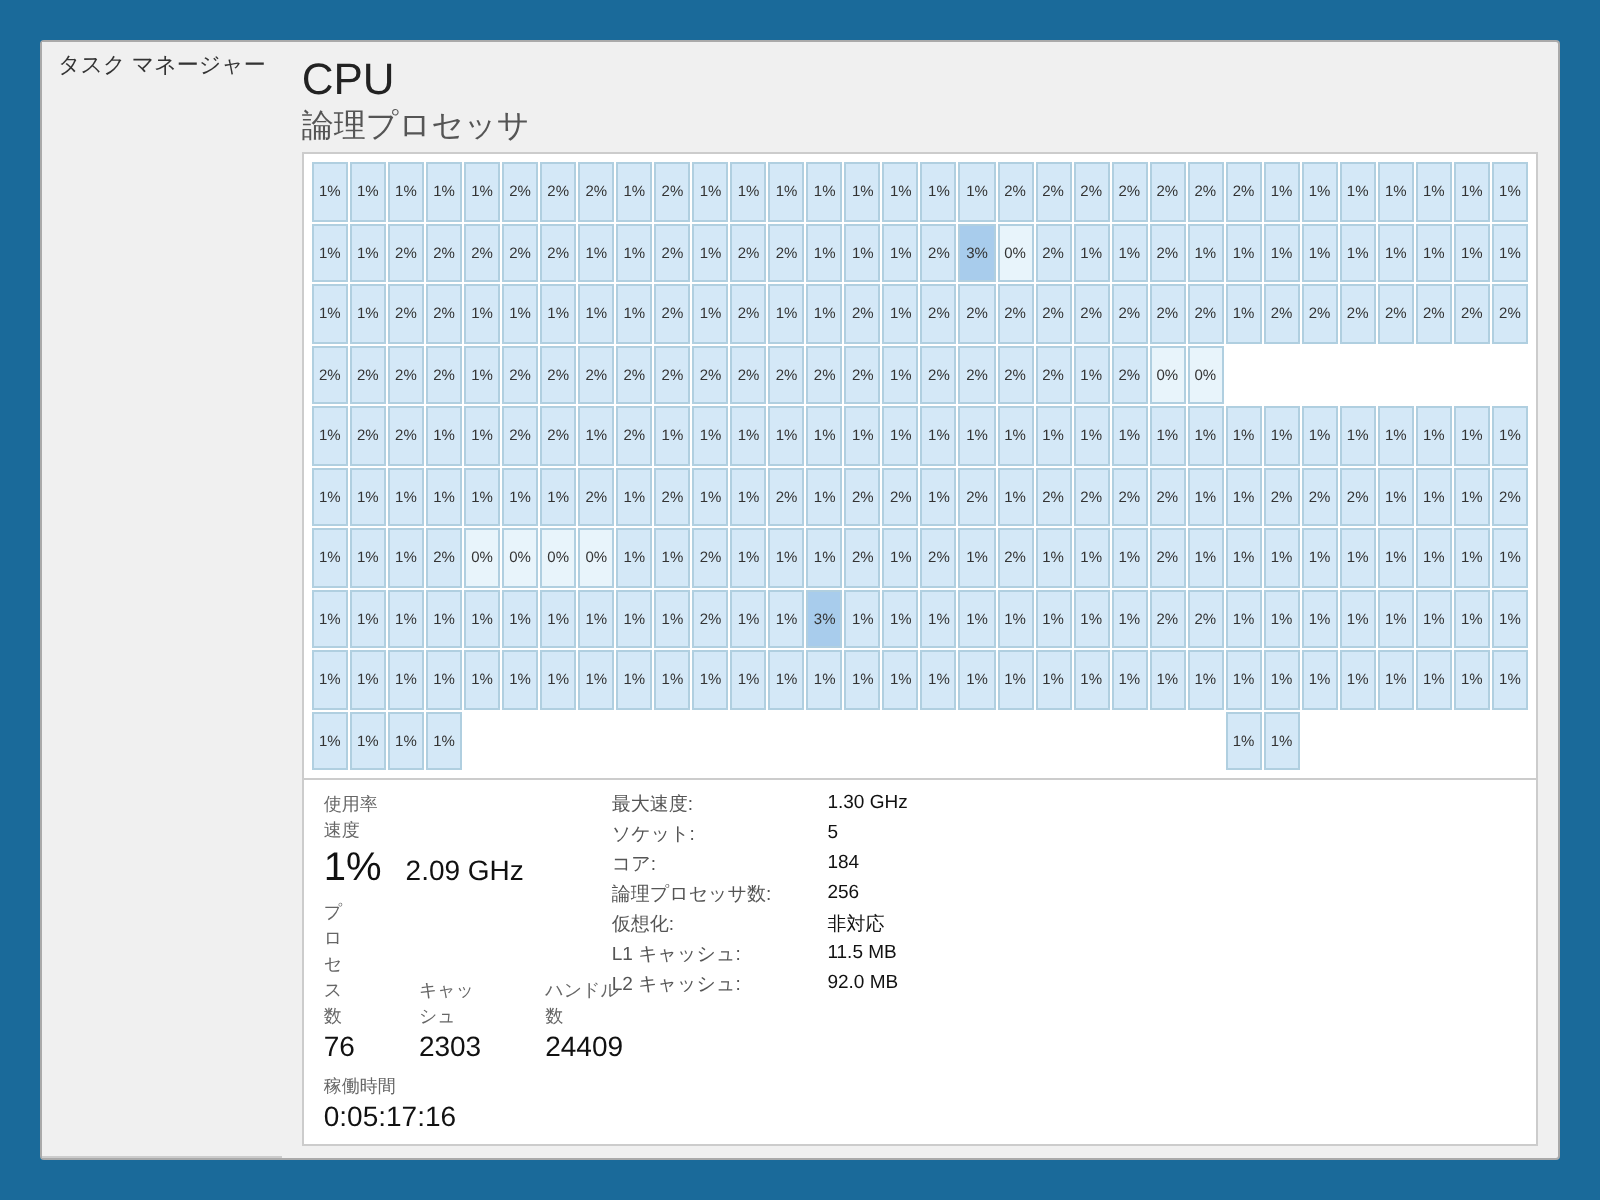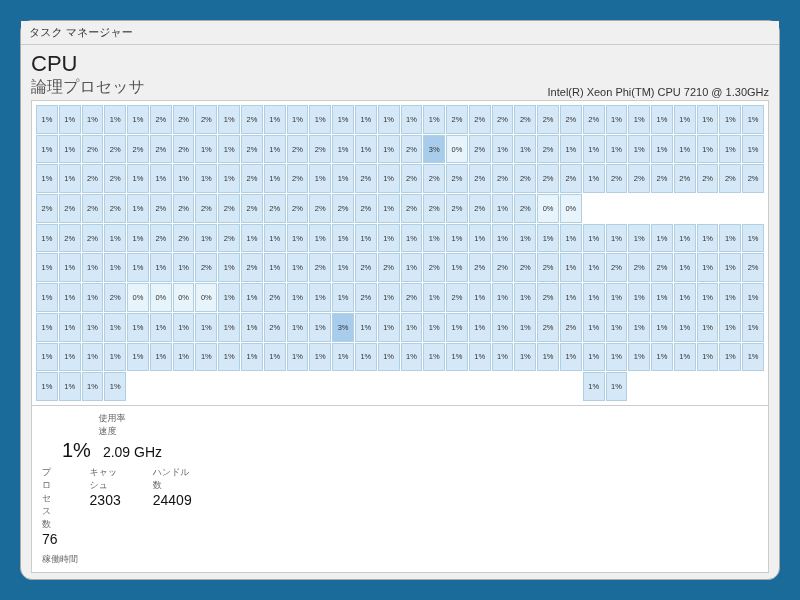--- a/index.html
+++ b/index.html
@@ -11,23 +11,23 @@
       width: 800px;
       height: 600px;
       font-family: 'Segoe UI', sans-serif;
       overflow: hidden;
     }
     .window {
       background: #f0f0f0;
       width: 760px;
       height: 560px;
       border: 1px solid #aaa;
-      border-radius: 12px;
-      display: flex;
-      flex-direction: column;
+      border-radius: 2px;
+      display: flex;
+      flex-direction: row;
     }
     .title-bar {
       background: #f0f0f0;
       padding: 4px 8px;
       font-size: 11px;
       color: #333;
       border-bottom: 1px solid #ccc;
     }
     .content {
       flex: 1;
@@ -110,20 +110,21 @@
     }
     .stat-value-medium {
       font-size: 14px;
       font-weight: 300;
       color: #111;
     }
     .stat-group {
       display: flex;
       gap: 32px;
       margin-top: 4px;
+      align-items: flex-end;
     }
     .stat-item {
       display: flex;
       flex-direction: column;
     }
     .stat-right {
       display: grid;
       grid-template-columns: auto auto;
       column-gap: 16px;
       row-gap: 2px;
@@ -140,37 +141,35 @@
     .bottom-link {
       font-size: 10px;
       color: #0066cc;
       padding: 3px 0;
       cursor: pointer;
     }
     .usage-speed-row {
       display: flex;
       gap: 12px;
       align-items: baseline;
-      justify-content: center;
     }
   </style>
 </head>
 <body>
 
 <div class="window">
   <div class="title-bar">
     <span>タスク マネージャー</span>
   </div>
   <div class="content">
     <div class="header-row">
       <div>
         <div class="cpu-title">CPU</div>
         <div class="cpu-subtitle">論理プロセッサ</div>
       </div>
-      <div class="cpu-model">Intel(R) Xeon Phi(TM) CPU 7210 @ 1.30GHz</div>
     </div>
     <div class="graph-area">
       <div class="cpu-grid" id="cpu-grid">
       <div class="cpu-cell">1%</div>
           <div class="cpu-cell">1%</div>
           <div class="cpu-cell">1%</div>
           <div class="cpu-cell">1%</div>
           <div class="cpu-cell">1%</div>
           <div class="cpu-cell">2%</div>
           <div class="cpu-cell">2%</div>
@@ -510,17 +509,34 @@
             <div class="stat-label">キャッシュ</div>
             <div class="stat-value-medium">2303</div>
           </div>
           <div class="stat-item">
             <div class="stat-label">ハンドル数</div>
             <div class="stat-value-medium">24409</div>
           </div>
         </div>
         <div class="stat-item" style="margin-top:4px">
           <div class="stat-label">稼働時間</div>
+          <div class="stat-value-medium">0:05:17:16</div>
         </div>
+      </div>
+      <div class="stat-right">
+        <div class="stat-right-label">最大速度:</div>
+        <div class="stat-right-value">1.30 GHz</div>
+        <div class="stat-right-label">ソケット:</div>
+        <div class="stat-right-value">5</div>
+        <div class="stat-right-label">コア:</div>
+        <div class="stat-right-value">184</div>
+        <div class="stat-right-label">論理プロセッサ数:</div>
+        <div class="stat-right-value">256</div>
+        <div class="stat-right-label">仮想化:</div>
+        <div class="stat-right-value">非対応</div>
+        <div class="stat-right-label">L1 キャッシュ:</div>
+        <div class="stat-right-value">11.5 MB</div>
+        <div class="stat-right-label">L2 キャッシュ:</div>
+        <div class="stat-right-value">92.0 MB</div>
       </div>
     </div>
   </div>
 </div>
 
 </body></html>

